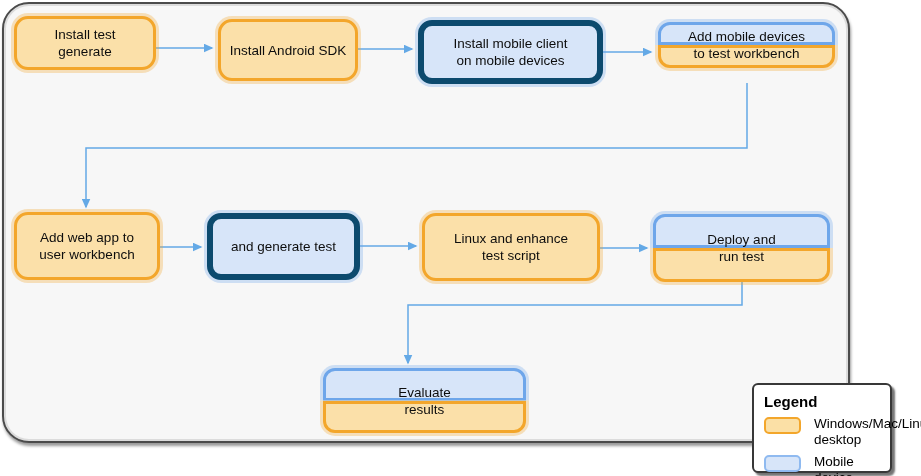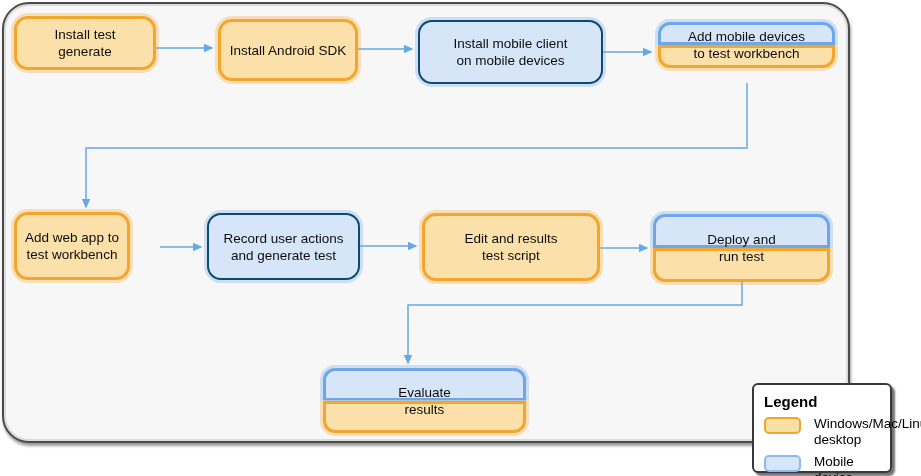--- a/index.html
+++ b/index.html
@@ -35,21 +35,21 @@
     box-sizing:border-box;
     border-radius:14px;
   }
   .node.desktop{
     background:#fbe0a9;
     border:3px solid #f3a62b;
     box-shadow:0 0 0 3px rgba(243,166,43,.30);
   }
   .node.mobile{
     background:#d7e5f9;
-    border:2px solid #0c4a6e;
+    border:6px solid #0c4a6e;
     box-shadow:0 0 0 3px rgba(110,166,234,.30);
   }
   .node.split{background:transparent;border:none;}
   .half{
     position:absolute;left:0;right:0;height:50%;
     box-sizing:border-box;
   }
   .half.mobile-half{
     top:0;
     background:#d7e5f9;
@@ -154,37 +154,36 @@
 
   <div class="node split" style="left:658px;top:22px;width:177px;height:46px">
     <div class="half mobile-half"></div>
     <div class="half desktop-half"></div>
     <div class="label">
       <span>Add mobile devices</span>
       <span>to test workbench</span>
     </div>
   </div>
 
-  <div class="node desktop" style="left:14px;top:212px;width:116px;height:68px">
+  <div class="node desktop" style="left:14px;top:212px;width:146px;height:68px">
     <div class="label">
       <span>Add web app to</span>
-      <span>test workbench</span>
+      <span>user workbench</span>
     </div>
   </div>
 
   <div class="node mobile" style="left:207px;top:213px;width:153px;height:67px">
     <div class="label">
-      <span>Record user actions</span>
       <span>and generate test</span>
     </div>
   </div>
 
   <div class="node desktop" style="left:422px;top:213px;width:178px;height:68px">
     <div class="label">
-      <span>Edit and results</span>
+      <span>Linux and enhance</span>
       <span>test script</span>
     </div>
   </div>
 
   <div class="node split" style="left:653px;top:214px;width:177px;height:68px">
     <div class="half mobile-half"></div>
     <div class="half desktop-half"></div>
     <div class="label">
       <span>Deploy and</span>
       <span>run test</span>

